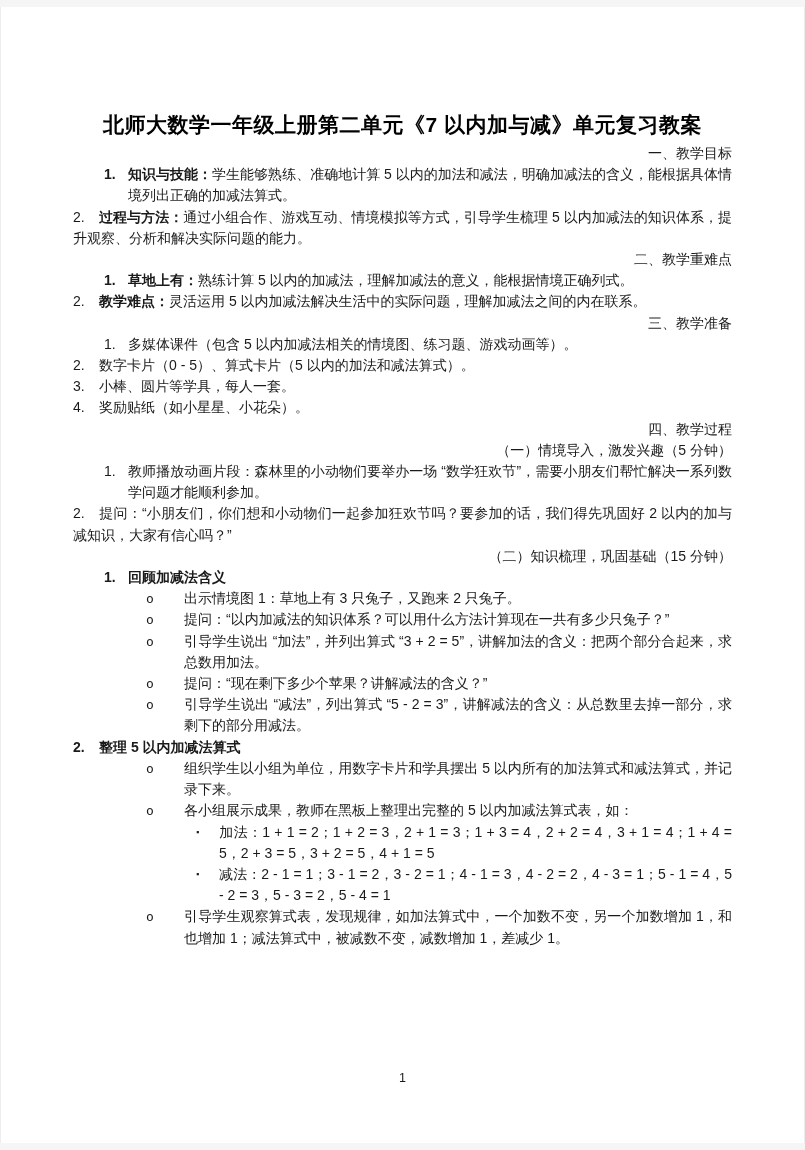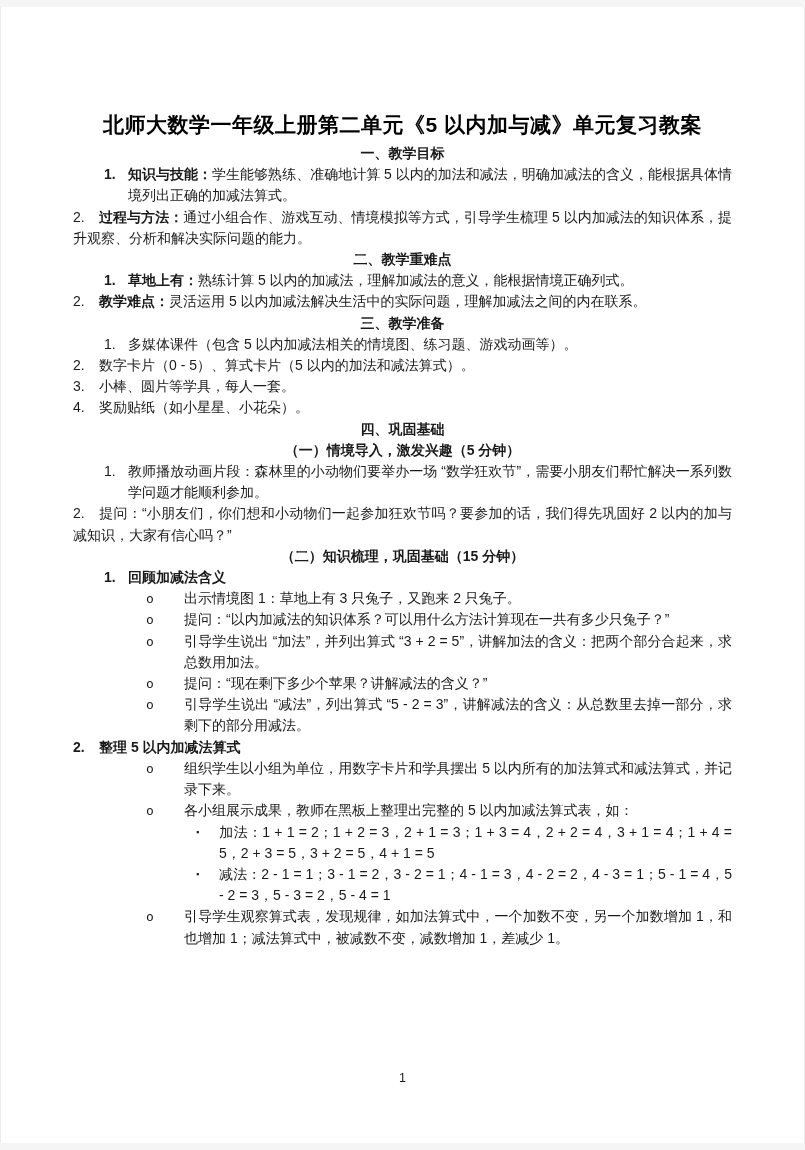--- a/index.html
+++ b/index.html
@@ -16,21 +16,21 @@
   .content{padding:103px 72px 0 72px;}
   .doc-title{
     font-size:21px;font-weight:700;color:#000000;
     text-align:center;line-height:30px;margin:0 0 3px 0;
     letter-spacing:0.5px;
   }
   .blk{
     margin:0;font-size:14px;line-height:21.2px;color:#1a1a1a;
     text-align:justify;
   }
-  .heading{font-weight:700;text-align:center;}
+  .heading{font-weight:400;text-align:right;}
   .b{font-weight:700;}
   .num{display:inline-block;text-indent:0;}
   .num-indent{padding-left:55px;text-indent:-24px;}
   .num-indent .num{width:24px;}
   .num-margin .num{width:26px;}
   .bullet-o{padding-left:111px;text-indent:-38px;}
   .bullet-o .blt{
     display:inline-block;width:38px;text-indent:0;
     font-size:13px;font-family:"DejaVu Sans Mono",monospace;color:#1a1a1a;
   }
@@ -42,34 +42,34 @@
   .page-number{
     position:absolute;bottom:58px;left:0;right:0;
     text-align:center;font-size:12.5px;color:#1a1a1a;
   }
 </style>
 </head>
 <body>
 
 <div class="page">
   <div class="content">
-    <h1 class="doc-title">北师大数学一年级上册第二单元《5 以内加与减》单元复习教案</h1>
+    <h1 class="doc-title">北师大数学一年级上册第二单元《7 以内加与减》单元复习教案</h1>
     <div>
         <p class="blk heading"><span>一、教学目标</span></p>
         <p class="blk num-indent"><span class="num b">1.</span><span class="b">知识与技能：</span><span>学生能够熟练、准确地计算 5 以内的加法和减法，明确加减法的含义，能根据具体情境列出正确的加减法算式。</span></p>
         <p class="blk num-margin"><span class="num">2.</span><span class="b">过程与方法：</span><span>通过小组合作、游戏互动、情境模拟等方式，引导学生梳理 5 以内加减法的知识体系，提升观察、分析和解决实际问题的能力。</span></p>
         <p class="blk heading"><span>二、教学重难点</span></p>
         <p class="blk num-indent"><span class="num b">1.</span><span class="b">草地上有：</span><span>熟练计算 5 以内的加减法，理解加减法的意义，能根据情境正确列式。</span></p>
         <p class="blk num-margin"><span class="num">2.</span><span class="b">教学难点：</span><span>灵活运用 5 以内加减法解决生活中的实际问题，理解加减法之间的内在联系。</span></p>
         <p class="blk heading"><span>三、教学准备</span></p>
         <p class="blk num-indent"><span class="num">1.</span><span>多媒体课件（包含 5 以内加减法相关的情境图、练习题、游戏动画等）。</span></p>
         <p class="blk num-margin"><span class="num">2.</span><span>数字卡片（0 - 5）、算式卡片（5 以内的加法和减法算式）。</span></p>
         <p class="blk num-margin"><span class="num">3.</span><span>小棒、圆片等学具，每人一套。</span></p>
         <p class="blk num-margin"><span class="num">4.</span><span>奖励贴纸（如小星星、小花朵）。</span></p>
-        <p class="blk heading"><span>四、巩固基础</span></p>
+        <p class="blk heading"><span>四、教学过程</span></p>
         <p class="blk heading"><span>（一）情境导入，激发兴趣（5 分钟）</span></p>
         <p class="blk num-indent"><span class="num">1.</span><span>教师播放动画片段：森林里的小动物们要举办一场 “数学狂欢节”，需要小朋友们帮忙解决一系列数学问题才能顺利参加。</span></p>
         <p class="blk num-margin"><span class="num">2.</span><span>提问：“小朋友们，你们想和小动物们一起参加狂欢节吗？要参加的话，我们得先巩固好 2 以内的加与减知识，大家有信心吗？”</span></p>
         <p class="blk heading"><span>（二）知识梳理，巩固基础（15 分钟）</span></p>
         <p class="blk num-indent"><span class="num b">1.</span><span class="b">回顾加减法含义</span></p>
         <p class="blk bullet-o"><span class="blt">o</span><span>出示情境图 1：草地上有 3 只兔子，又跑来 2 只兔子。</span></p>
         <p class="blk bullet-o"><span class="blt">o</span><span>提问：“以内加减法的知识体系？可以用什么方法计算现在一共有多少只兔子？”</span></p>
         <p class="blk bullet-o"><span class="blt">o</span><span>引导学生说出 “加法”，并列出算式 “3 + 2 = 5”，讲解加法的含义：把两个部分合起来，求总数用加法。</span></p>
         <p class="blk bullet-o"><span class="blt">o</span><span>提问：“现在剩下多少个苹果？讲解减法的含义？”</span></p>
         <p class="blk bullet-o"><span class="blt">o</span><span>引导学生说出 “减法”，列出算式 “5 - 2 = 3”，讲解减法的含义：从总数里去掉一部分，求剩下的部分用减法。</span></p>

